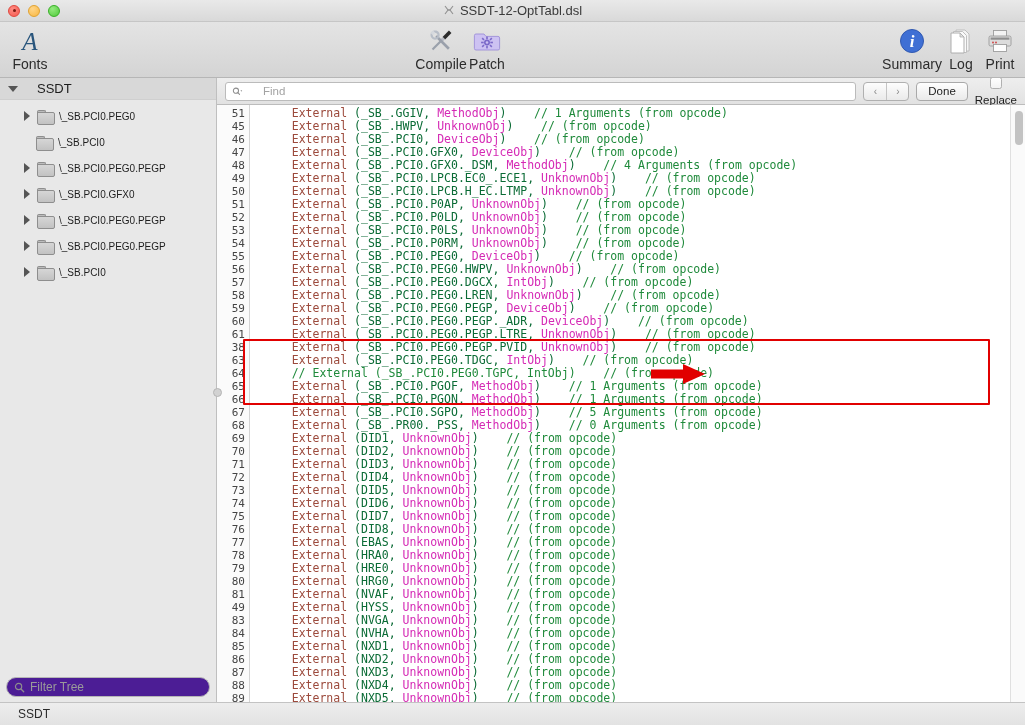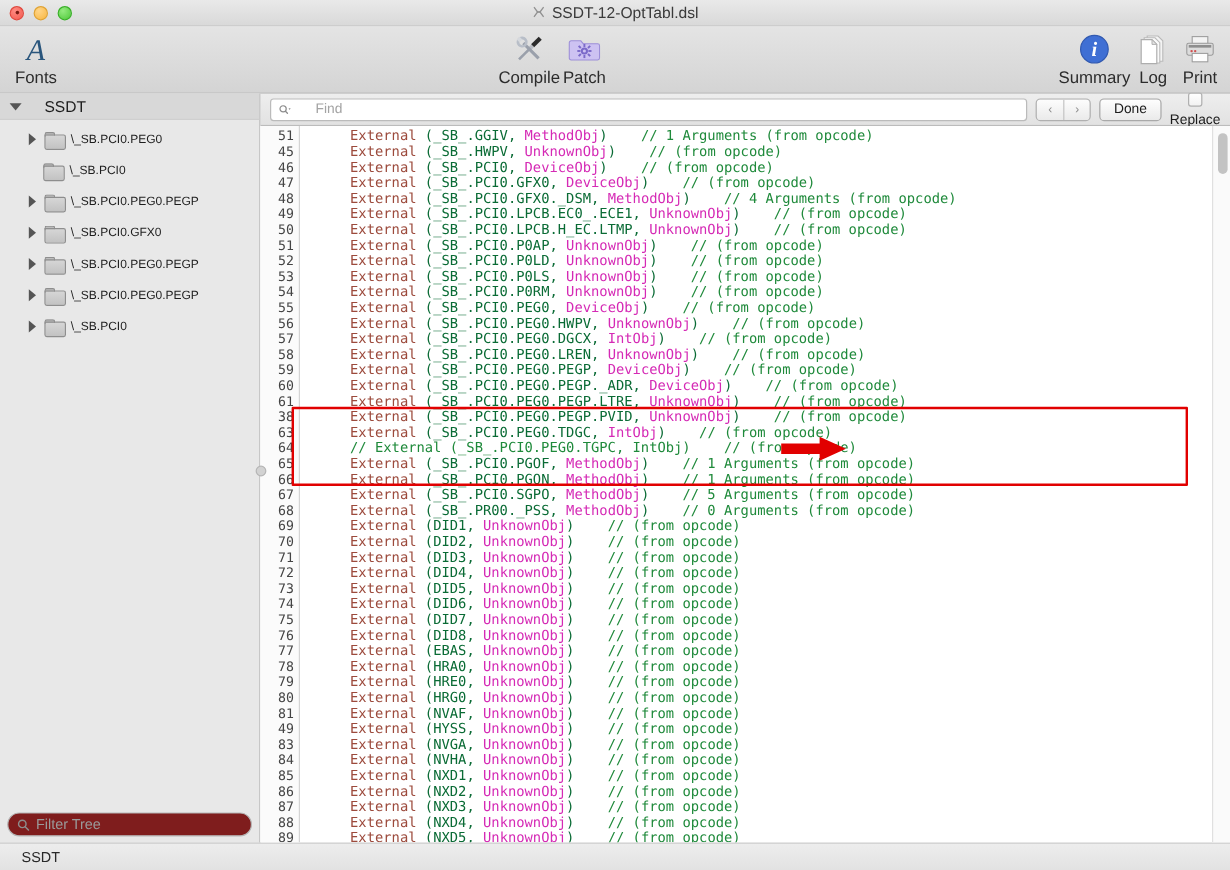--- a/index.html
+++ b/index.html
@@ -94,21 +94,21 @@
   }
   .folder::after {
     content: ""; position: absolute; left: 0; top: 2.5px; width: 16px; height: 10.5px;
     background: linear-gradient(to bottom,#d6d6d6,#c2c2c2); border: 1px solid #8e8e8e;
     border-radius: 0 2px 2px 2px;
   }
   .tree-label { white-space: nowrap; }
   .filter-wrap { flex: 0 0 30px; display: flex; align-items: center; padding: 0 6px; }
   .filter-field {
     flex: 1; height: 20px; border: 1px solid #b6b6b6; border-radius: 10px;
-    background: #7f1d1d; display: flex; align-items: center; padding: 0 7px; gap: 5px; text-align: right;
+    background: #4c1d95; display: flex; align-items: center; padding: 0 7px; gap: 5px; text-align: right;
   }
   .filter-ph { font-size: 12px; color: #9a9a9a; }
 
   
   .editor-pane { flex: 1 1 auto; display: flex; flex-direction: column; min-width: 0; background: #fff; }
   .findbar {
     height: 27px; flex: 0 0 27px;
     background: linear-gradient(to bottom,#eeeeee,#e2e2e2);
     border-bottom: 1px solid #bcbcbc;
     display: flex; align-items: center; gap: 7px; padding: 0 8px;

